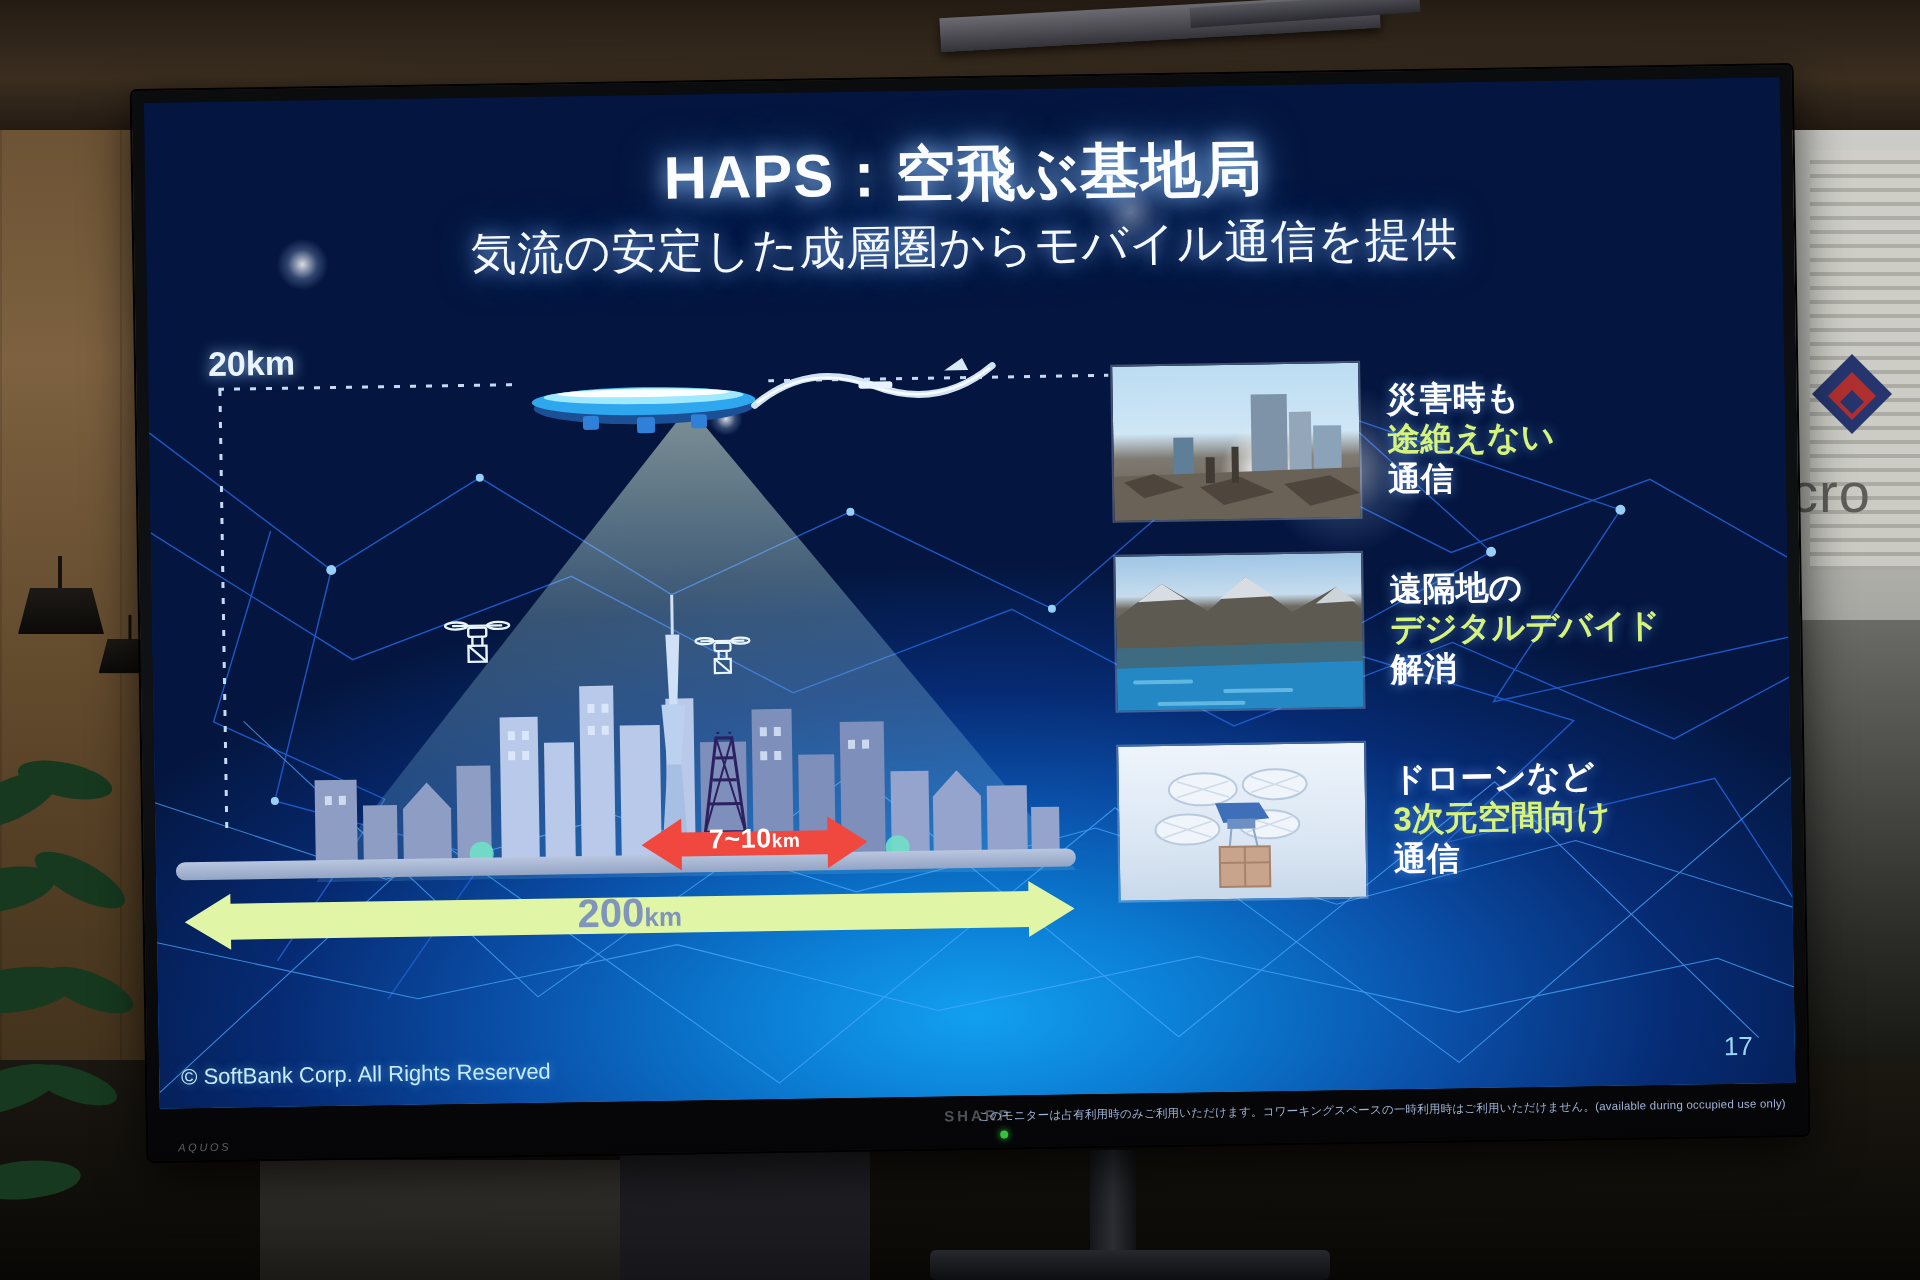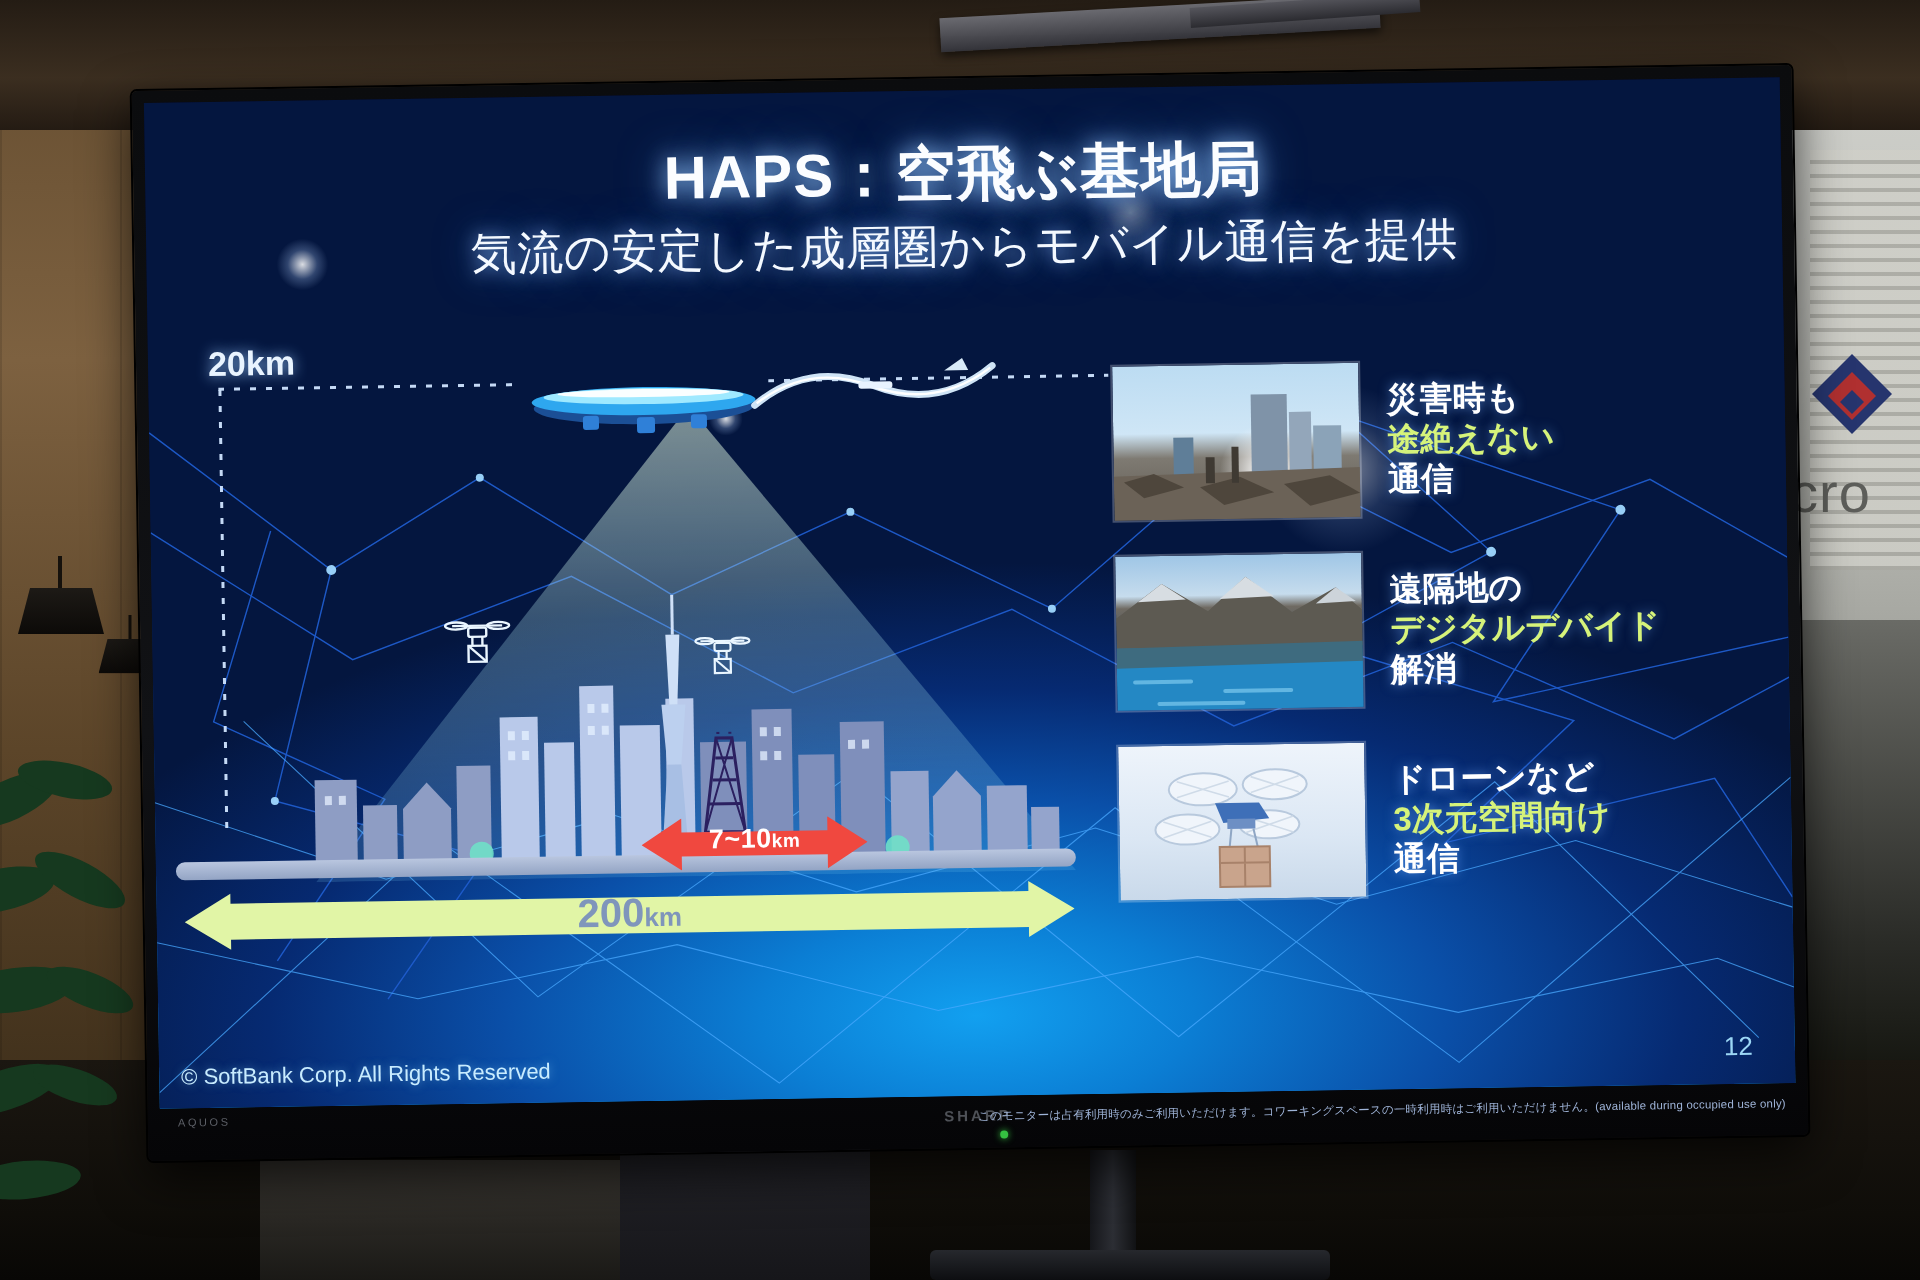--- a/index.html
+++ b/index.html
@@ -136,22 +136,22 @@
     border-radius: 5px;
     box-shadow: 0 18px 50px rgba(0,0,0,.75), 0 0 0 2px #000;
   }
   .tv-screen {
     position: absolute;
     left: 12px; top: 12px; right: 12px; bottom: 52px;
     overflow: hidden;
     background: #061038;
   }
   .bezel-brand {
-    position: absolute; left: 30px; bottom: 32px;
-    font-size: 11px; color: #5c5f66; letter-spacing: 2.6px;
+    position: absolute; left: 30px; bottom: 7px;
+    font-size: 11px; color: #5c5f66; letter-spacing: 2.6px; font-style: italic;
   }
   .bezel-sharp {
     position: absolute; left: 50%; transform: translateX(-50%); bottom: 24px;
     font-size: 15px; color: #4e5157; letter-spacing: 3px; font-weight: bold;
   }
   .bezel-led {
     position: absolute; left: 50%; margin-left: 22px; bottom: 9px;
     width: 8px; height: 8px; border-radius: 50%;
     background: #35c241; box-shadow: 0 0 7px #35c241;
   }
@@ -646,18 +646,18 @@
             <div class="card-text">
               <div>ドローンなど</div>
               <div class="hl">3次元空間向け</div>
               <div>通信</div>
             </div>
           </div>
 
         </div>
 
         <div class="copyright">© SoftBank Corp. All Rights Reserved</div>
-        <div class="page-num">12</div>
+        <div class="page-num">17</div>
 
       </div>
     </div>
   </div>
 </div>
 
 </body></html>

